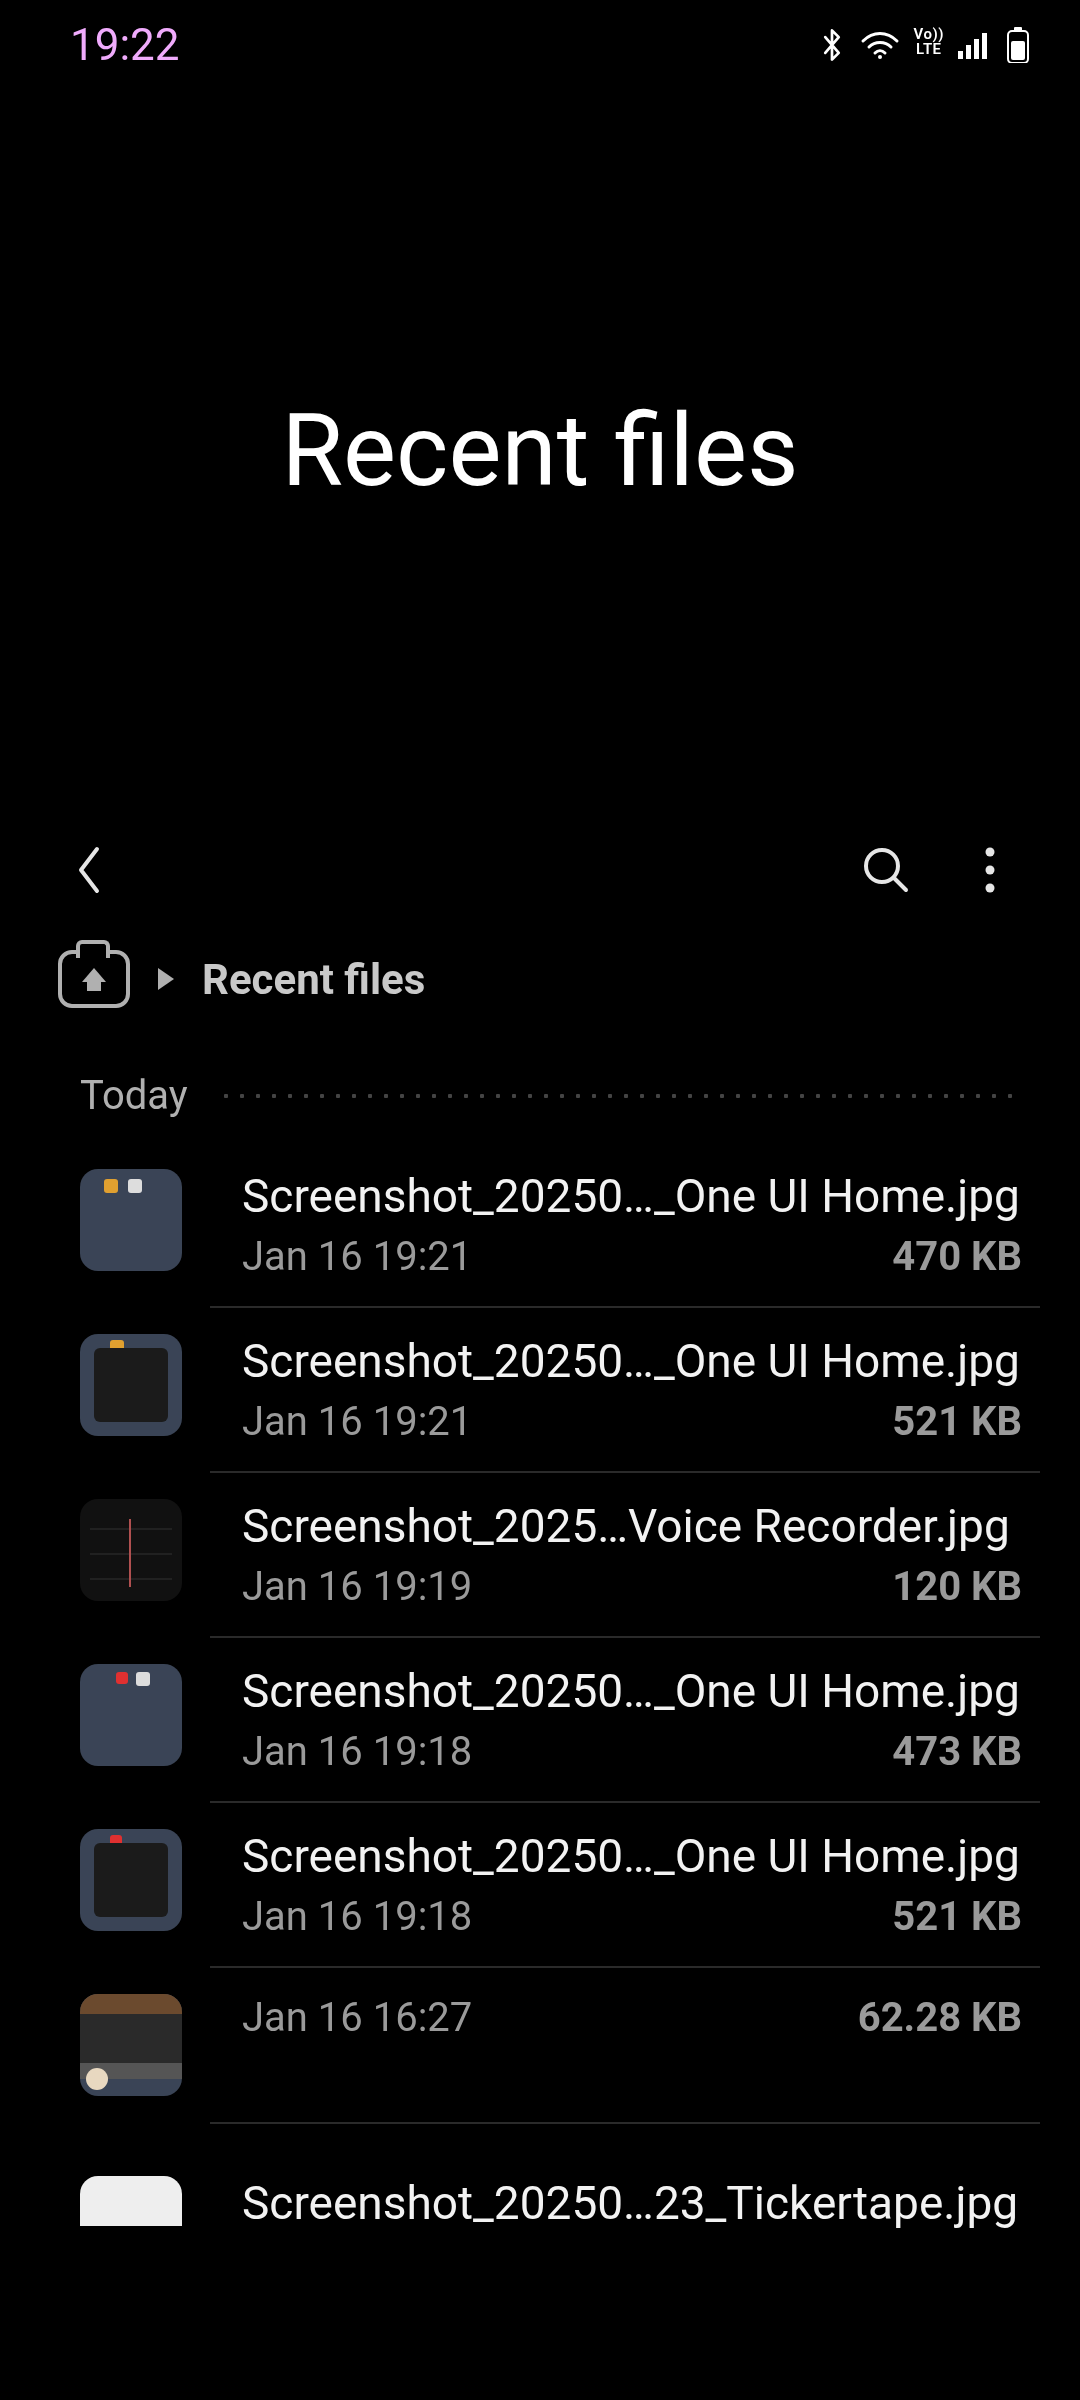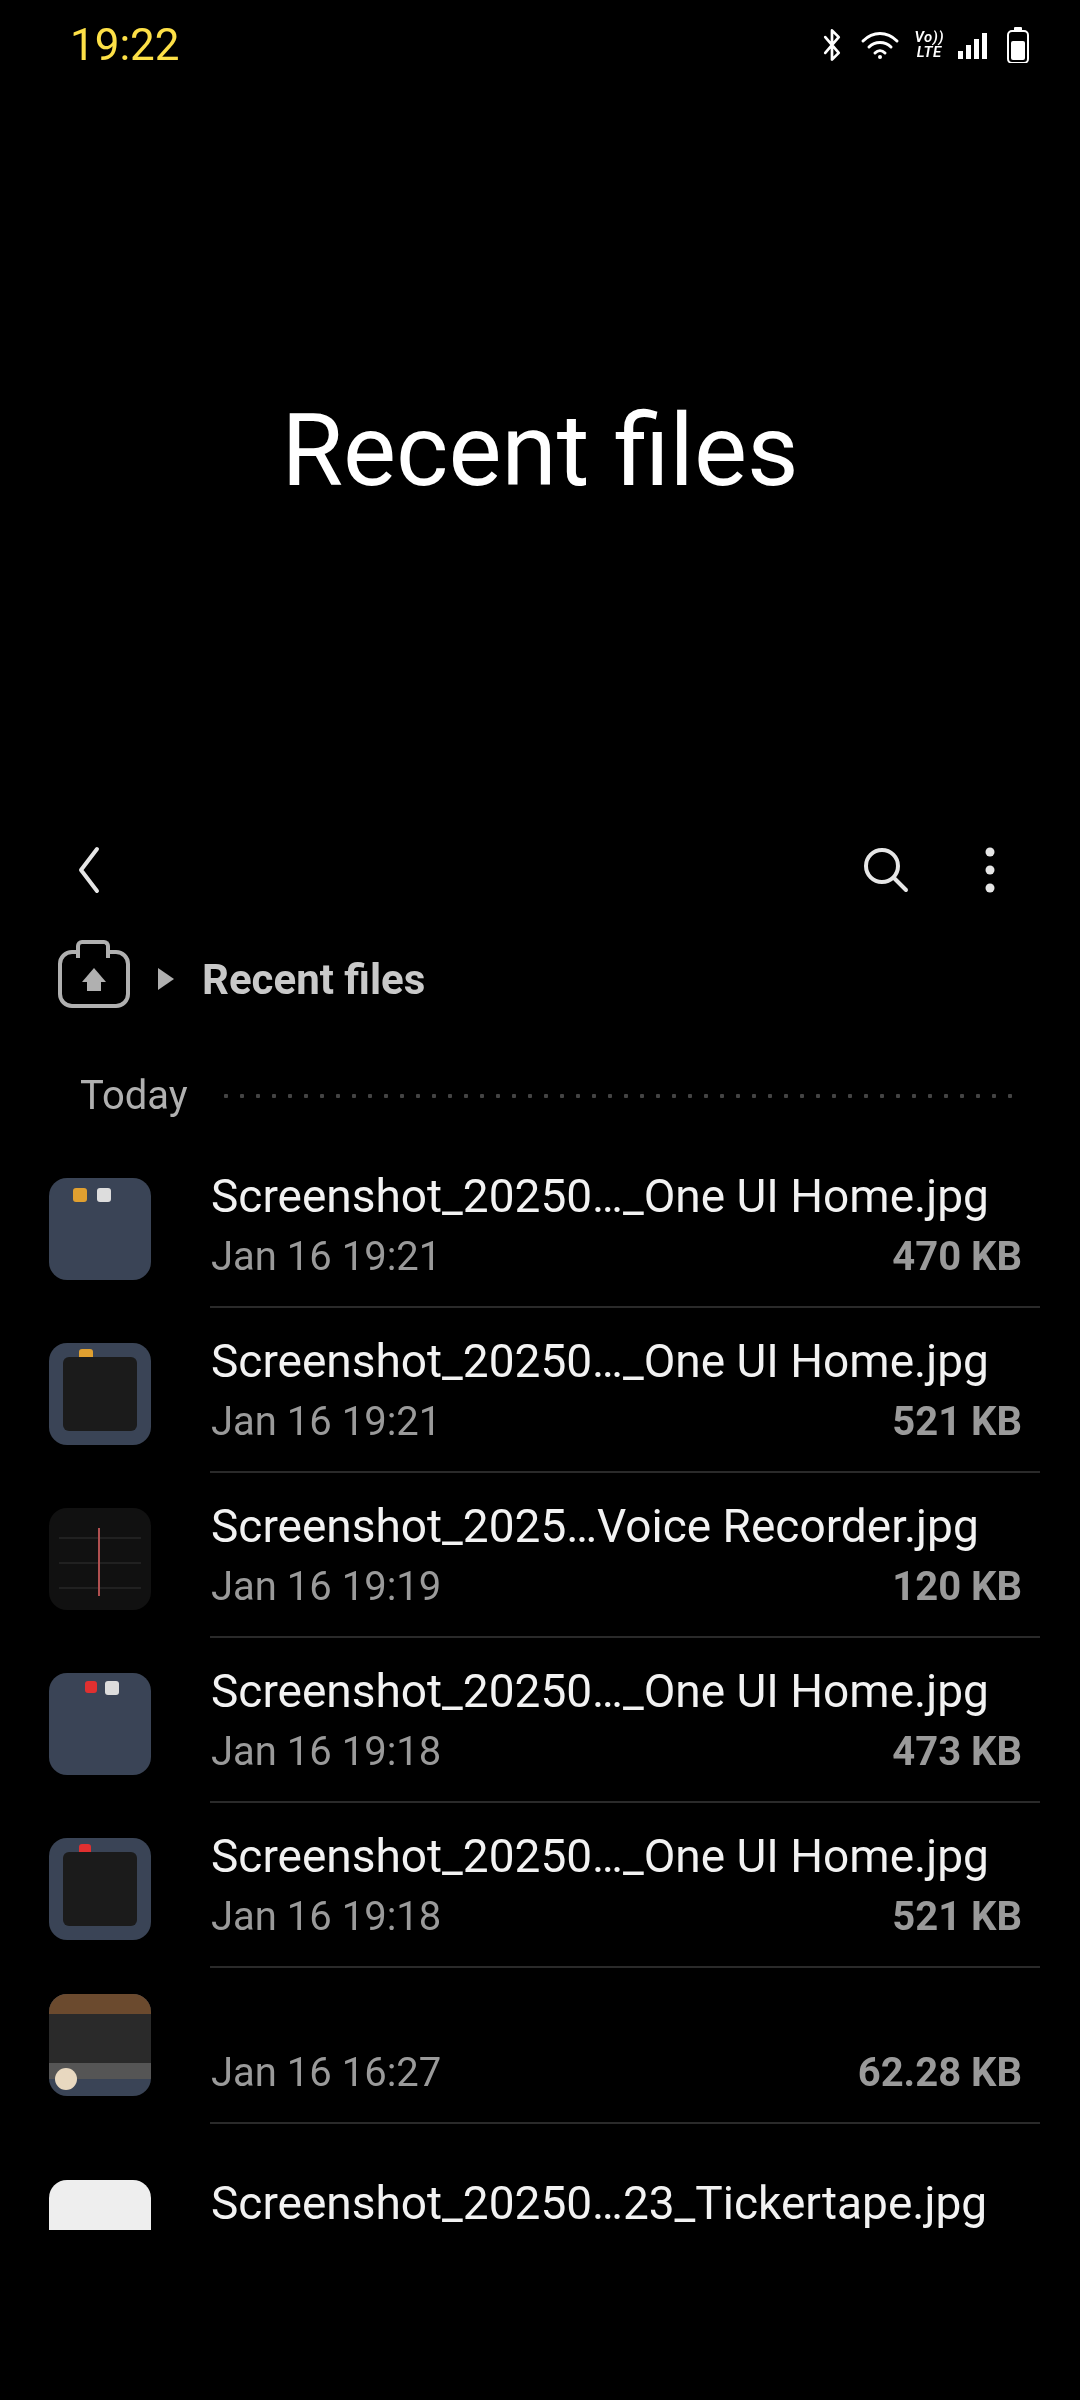--- a/index.html
+++ b/index.html
@@ -16,27 +16,25 @@
   .status-bar {
     height: 90px;
     display: flex;
     align-items: center;
     justify-content: space-between;
     padding: 0 50px 0 70px;
   }
   .status-time {
     font-size: 44px;
     font-weight: 400;
-    color: #fde047;
+    color: #f0abfc;
   }
   .status-icons {
     display: flex;
-    align-items: center;
     gap: 14px;
-    font-style: italic;
   }
   .stat-icon { display:inline-flex; align-items:center; justify-content:center; }
   .volte {
     display: inline-flex;
     flex-direction: column;
     align-items: center;
     line-height: 1;
     font-size: 16px;
     font-weight: 600;
     letter-spacing: 0.5px;
@@ -142,22 +140,22 @@
     background-image: radial-gradient(circle, #444 2px, transparent 2.5px);
     background-size: 16px 4px;
     background-repeat: repeat-x;
     background-position: left center;
   }
 
   
   .file-list { padding: 0 0 0 0; }
   .file-row {
     display:flex;
-    align-items:flex-end;
-    padding: 26px 58px 26px 49px;
+    align-items:flex-start;
+    padding: 26px 58px 26px 80px;
     gap: 60px;
   }
   .thumb {
     width: 102px;
     height: 102px;
     border-radius: 18px;
     background:#3a4456;
     flex-shrink:0;
     position:relative;
     overflow:hidden;

